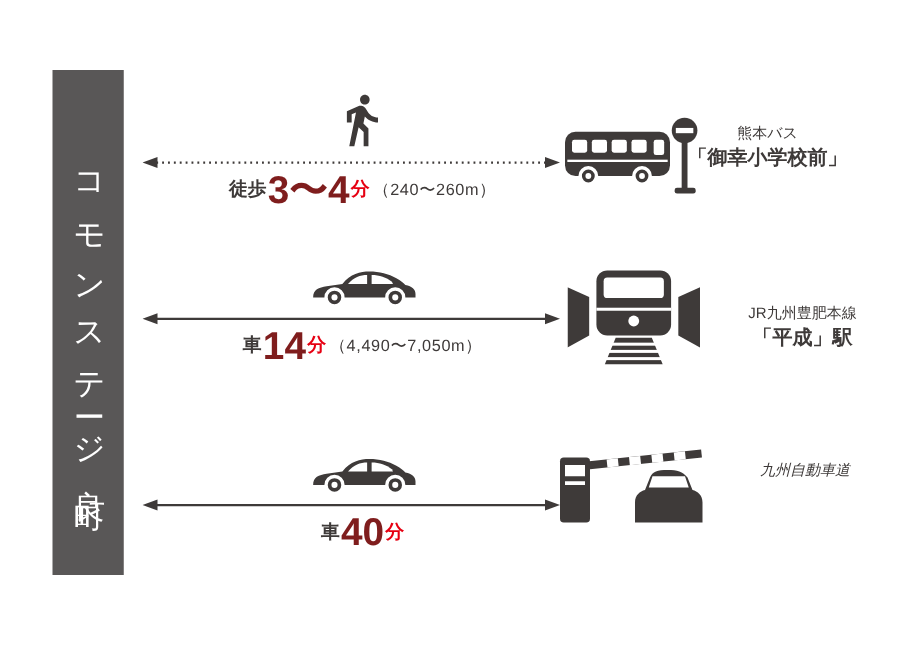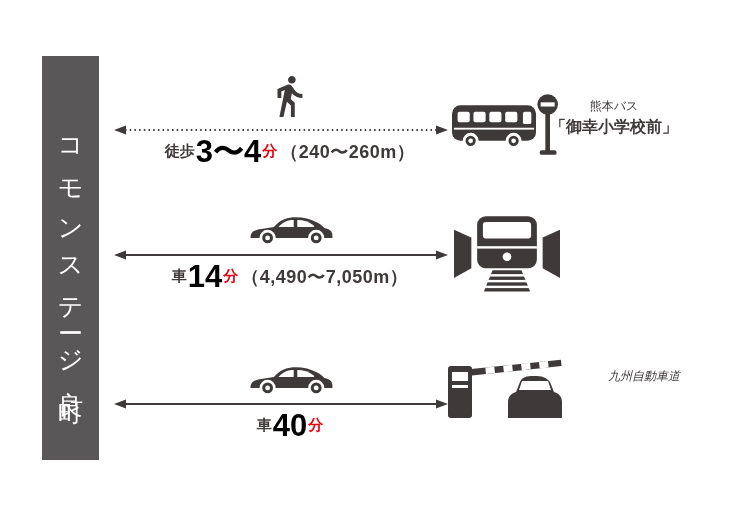--- a/index.html
+++ b/index.html
@@ -35,23 +35,23 @@
   .icon svg { display: block; width: 100%; height: 100%; }
   .arrow { height: 14px; }
   .arrow svg { display: block; }
   .time-line {
     display: flex;
     align-items: center;
     justify-content: center;
     white-space: nowrap;
   }
   .mode-label { font-size: 15px; font-weight: 700; color: #3e3a39; }
-  .time-value { font-size: 31px; font-weight: 700; color: #000000; line-height: 1; margin: 0 1px; }
+  .time-value { font-size: 31px; font-weight: 700; color: #7f1d1d; line-height: 1; margin: 0 1px; }
   .time-unit { font-size: 15px; font-weight: 700; color: #e60012; }
-  .distance { font-size: 18px; font-weight: 700; color: #3e3a39; margin-left: 3px; letter-spacing: 0.5px; }
+  .distance { font-size: 13px; font-weight: 400; color: #3e3a39; margin-left: 3px; letter-spacing: 0.5px; }
   .dest-text { text-align: center; line-height: 1.35; }
   .dest-line1 { font-size: 12px; font-weight: 500; }
   .dest-line2 { font-size: 16px; font-weight: 700; margin-top: 2px; }
   .dest-line3 { font-size: 14px; font-weight: 700; margin-top: 1px; }
 </style>
 </head>
 <body>
 
 <div class="canvas">
 
@@ -140,20 +140,24 @@
       <rect x="30" y="12" width="50" height="17" rx="3" fill="#ffffff"></rect>
       <rect x="24" y="37" width="62" height="2.5" fill="#ffffff"></rect>
       <circle cx="55" cy="48" r="4.5" fill="#ffffff"></circle>
       <polygon points="40,62 70,62 79,84 31,84" fill="#3e3a39"></polygon>
       <rect x="35" y="66" width="40" height="2.5" fill="#ffffff"></rect>
       <rect x="33" y="72" width="44" height="2.5" fill="#ffffff"></rect>
       <rect x="31" y="78" width="48" height="2.5" fill="#ffffff"></rect>
     </svg>
   </div>
 
+  <div class="abs dest-text" style="left:566px; top:242px; width:152px;">
+    <div class="dest-line1">JR九州豊肥本線</div>
+    <div class="dest-line2">「平成」駅</div>
+  </div>
 
   <div class="abs icon" style="left:246px; top:356px; width:90px; height:44px;">
     <svg viewBox="0 0 100 46">
       <path fill="#3e3a39" d="M5 34 C5 27 10 25 17 24 L31 22 C38 13 47 11 55 11 C64 11 72 13 79 17 C83 19 85 21 87 23 C93 24 96 27 96 31 L96 34 Z"></path>
       <path fill="#ffffff" d="M36 22 C41 16 47 14 53 14 L53 22 Z"></path>
       <path fill="#ffffff" d="M57 14 C64 14 70 16 75 20 L76 22 L57 22 Z"></path>
       <circle cx="24" cy="34" r="7.5" fill="#3e3a39" stroke="#ffffff" stroke-width="3"></circle>
       <circle cx="24" cy="34" r="2.7" fill="#ffffff"></circle>
       <circle cx="78" cy="34" r="7.5" fill="#3e3a39" stroke="#ffffff" stroke-width="3"></circle>
       <circle cx="78" cy="34" r="2.7" fill="#ffffff"></circle>

